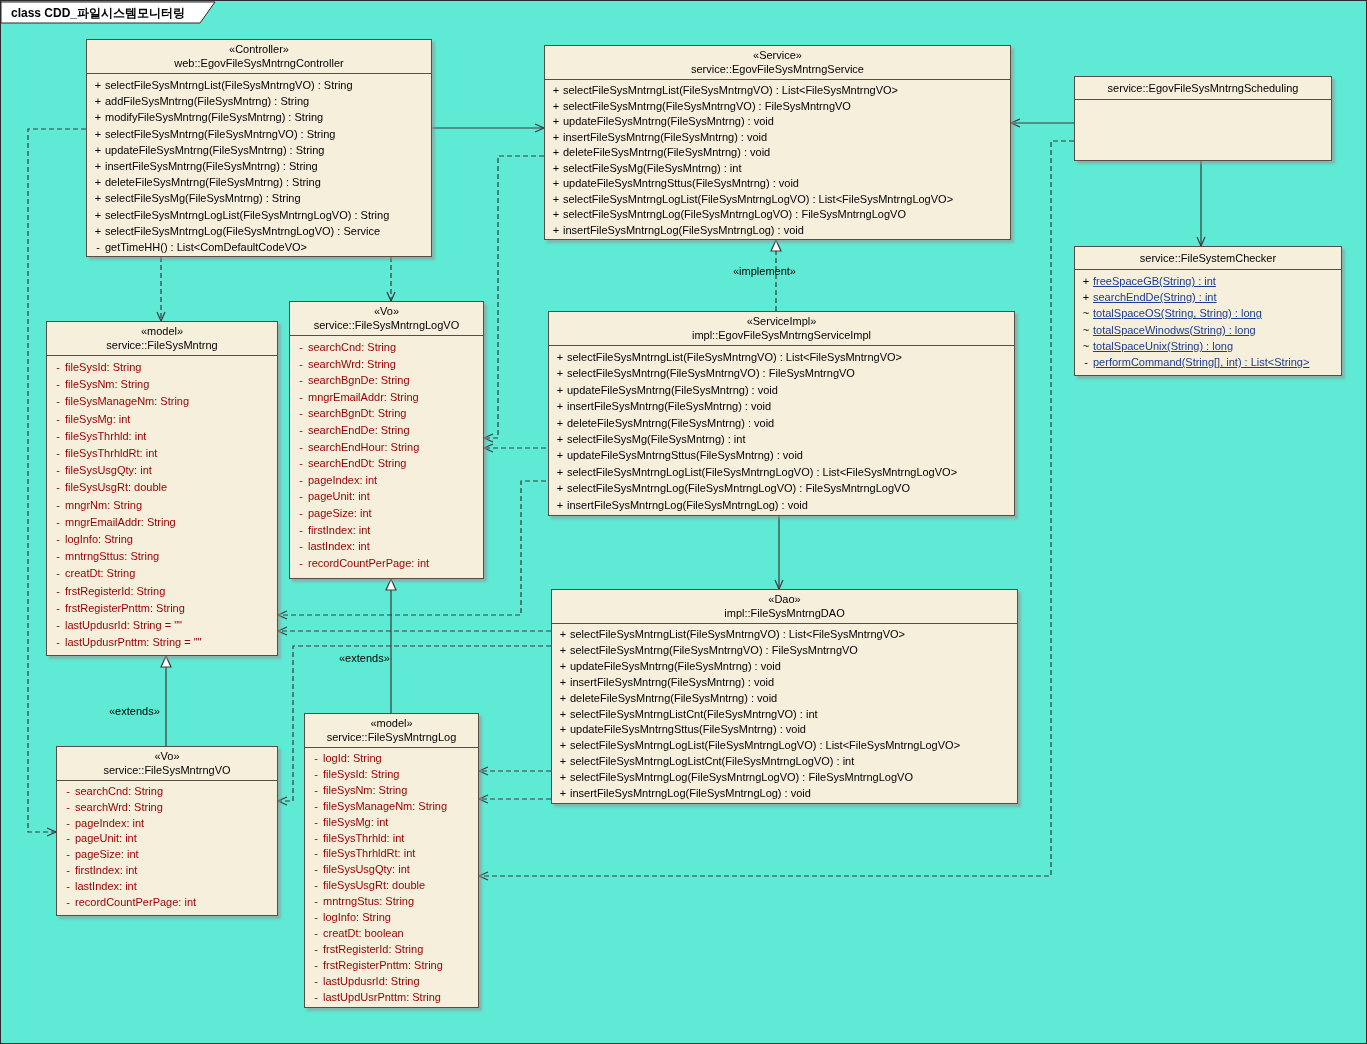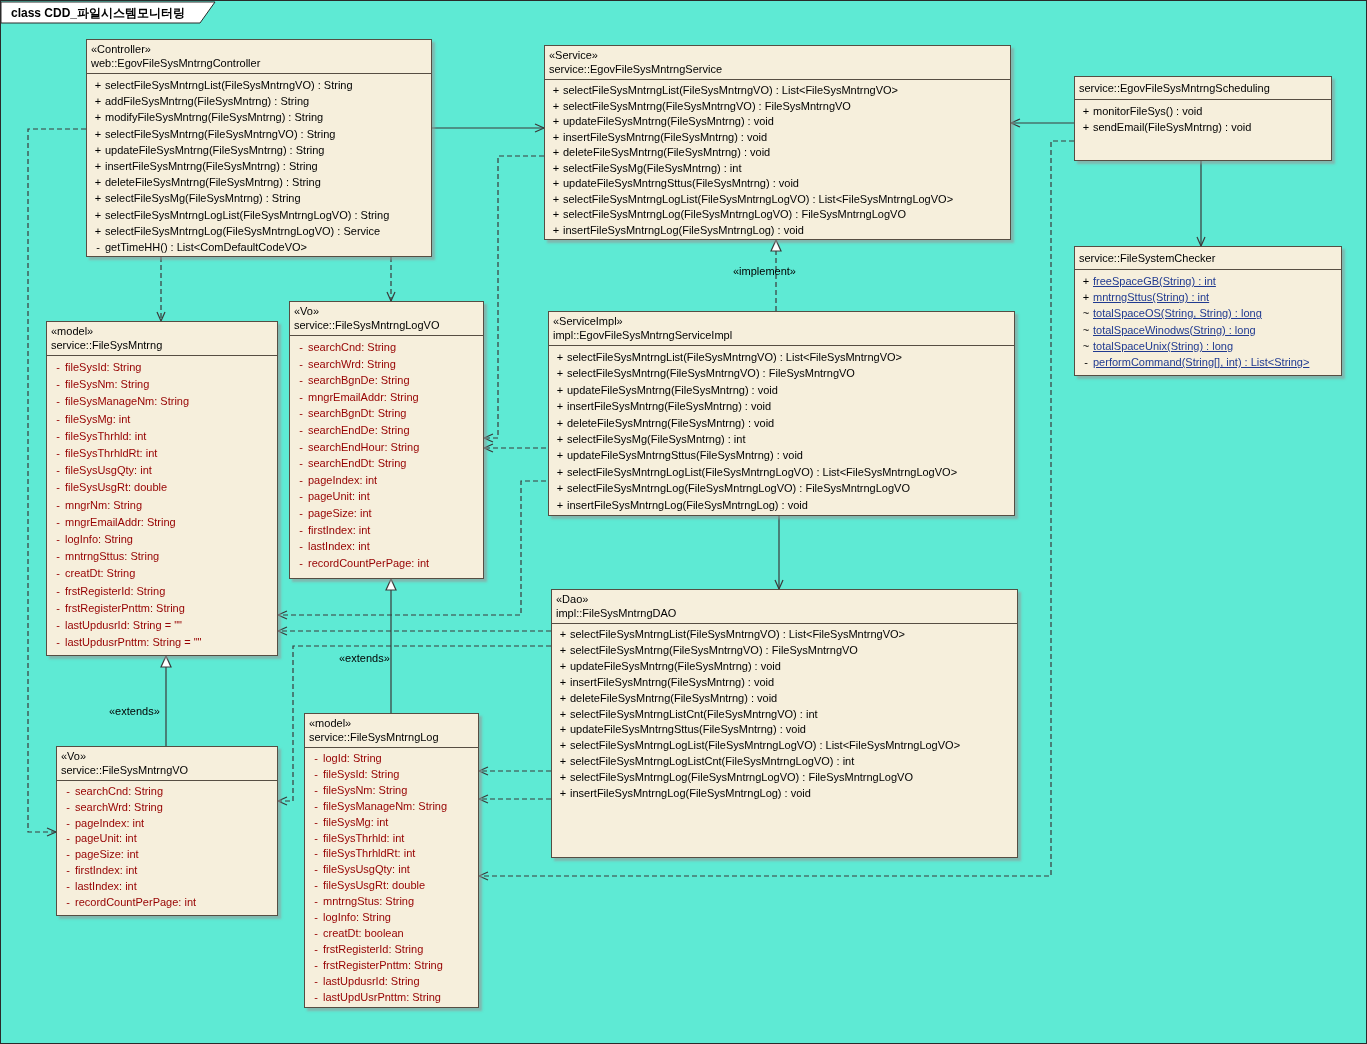--- a/index.html
+++ b/index.html
@@ -7,21 +7,21 @@
   body{font-family:"Liberation Sans","DejaVu Sans",sans-serif;color:#000}
   .page{position:relative;width:1367px;height:1044px;background:#5eead4;border:1px solid #2a2a2a;overflow:hidden}
   .connector-layer{position:absolute;left:0;top:0;z-index:1}
   .uml-class{
     position:absolute;z-index:2;display:flex;flex-direction:column;
     background:var(--box-fill,#F5EEDC);
     border:1px solid var(--box-border,#5c544a);
     box-shadow:3px 3px 2px rgba(150,150,150,.6);
     font-size:11px;color:var(--method-text,#000)
   }
-  .cls-header{border-bottom:1px solid var(--box-border,#5c544a);text-align:left;padding:3px 4px;flex:0 0 auto}
+  .cls-header{border-bottom:1px solid var(--box-border,#5c544a);text-align:center;padding:3px 4px;flex:0 0 auto}
   .cls-header.single{padding:4px 4px}
   .stereotype{font-size:11px;line-height:13px}
   .cls-name{font-weight:normal;font-size:11px;line-height:14px;white-space:nowrap;overflow:hidden}
   .cls-members{flex:1;padding:3px 3px 2px 4px;overflow:hidden}
   .member{white-space:nowrap;line-height:var(--lh,15.6px);overflow:hidden}
   .vis{display:inline-block;width:14px;text-align:center}
   .attrs .member{color:var(--attr-text,#960000)}
   .sig.static{text-decoration:underline;color:var(--static-text,#203A90)}
   .rel-label{position:absolute;z-index:3;font-size:11px;background:transparent;white-space:nowrap}
   .frame-tab-text{position:absolute;left:10px;top:4px;z-index:3;font-weight:bold;font-size:12px;white-space:nowrap}
@@ -108,33 +108,29 @@
         <div class="member"><span class="vis">+</span><span class="sig">selectFileSysMntrngLogList(FileSysMntrngLogVO) : List&lt;FileSysMntrngLogVO&gt;</span></div>
         <div class="member"><span class="vis">+</span><span class="sig">selectFileSysMntrngLog(FileSysMntrngLogVO) : FileSysMntrngLogVO</span></div>
         <div class="member"><span class="vis">+</span><span class="sig">insertFileSysMntrngLog(FileSysMntrngLog) : void</span></div>
       </div>
   </div>
 
   <div class="uml-class" style="left:1073px;top:75px;width:258px;height:85px;--lh:16px">
     <div class="cls-header single">
       <div class="cls-name">service::EgovFileSysMntrngScheduling</div>
     </div>
-    <div class="cls-members methods">
-        <div class="member"><span class="vis">+</span><span class="sig">monitorFileSys() : void</span></div>
-        <div class="member"><span class="vis">+</span><span class="sig">sendEmail(FileSysMntrng) : void</span></div>
-      </div>
   </div>
 
   <div class="uml-class" style="left:1073px;top:245px;width:268px;height:130px;--lh:16.2px">
     <div class="cls-header single">
       <div class="cls-name">service::FileSystemChecker</div>
     </div>
     <div class="cls-members methods">
         <div class="member"><span class="vis">+</span><span class="sig static">freeSpaceGB(String) : int</span></div>
-        <div class="member"><span class="vis">+</span><span class="sig static">mntrngSttus(String) : int</span></div>
+        <div class="member"><span class="vis">+</span><span class="sig static">searchEndDe(String) : int</span></div>
         <div class="member"><span class="vis">~</span><span class="sig static">totalSpaceOS(String, String) : long</span></div>
         <div class="member"><span class="vis">~</span><span class="sig static">totalSpaceWinodws(String) : long</span></div>
         <div class="member"><span class="vis">~</span><span class="sig static">totalSpaceUnix(String) : long</span></div>
         <div class="member"><span class="vis">-</span><span class="sig static">performCommand(String[], int) : List&lt;String&gt;</span></div>
       </div>
   </div>
 
   <div class="uml-class" style="left:45px;top:320px;width:232px;height:335px;--lh:17.2px">
     <div class="cls-header">
       <div class="stereotype">«model»</div>
@@ -196,21 +192,21 @@
         <div class="member"><span class="vis">+</span><span class="sig">insertFileSysMntrng(FileSysMntrng) : void</span></div>
         <div class="member"><span class="vis">+</span><span class="sig">deleteFileSysMntrng(FileSysMntrng) : void</span></div>
         <div class="member"><span class="vis">+</span><span class="sig">selectFileSysMg(FileSysMntrng) : int</span></div>
         <div class="member"><span class="vis">+</span><span class="sig">updateFileSysMntrngSttus(FileSysMntrng) : void</span></div>
         <div class="member"><span class="vis">+</span><span class="sig">selectFileSysMntrngLogList(FileSysMntrngLogVO) : List&lt;FileSysMntrngLogVO&gt;</span></div>
         <div class="member"><span class="vis">+</span><span class="sig">selectFileSysMntrngLog(FileSysMntrngLogVO) : FileSysMntrngLogVO</span></div>
         <div class="member"><span class="vis">+</span><span class="sig">insertFileSysMntrngLog(FileSysMntrngLog) : void</span></div>
       </div>
   </div>
 
-  <div class="uml-class" style="left:550px;top:588px;width:467px;height:269px;--lh:15.9px">
+  <div class="uml-class" style="left:550px;top:588px;width:467px;height:215px;--lh:15.9px">
     <div class="cls-header">
       <div class="stereotype">«Dao»</div>
       <div class="cls-name">impl::FileSysMntrngDAO</div>
     </div>
     <div class="cls-members methods">
         <div class="member"><span class="vis">+</span><span class="sig">selectFileSysMntrngList(FileSysMntrngVO) : List&lt;FileSysMntrngVO&gt;</span></div>
         <div class="member"><span class="vis">+</span><span class="sig">selectFileSysMntrng(FileSysMntrngVO) : FileSysMntrngVO</span></div>
         <div class="member"><span class="vis">+</span><span class="sig">updateFileSysMntrng(FileSysMntrng) : void</span></div>
         <div class="member"><span class="vis">+</span><span class="sig">insertFileSysMntrng(FileSysMntrng) : void</span></div>
         <div class="member"><span class="vis">+</span><span class="sig">deleteFileSysMntrng(FileSysMntrng) : void</span></div>

